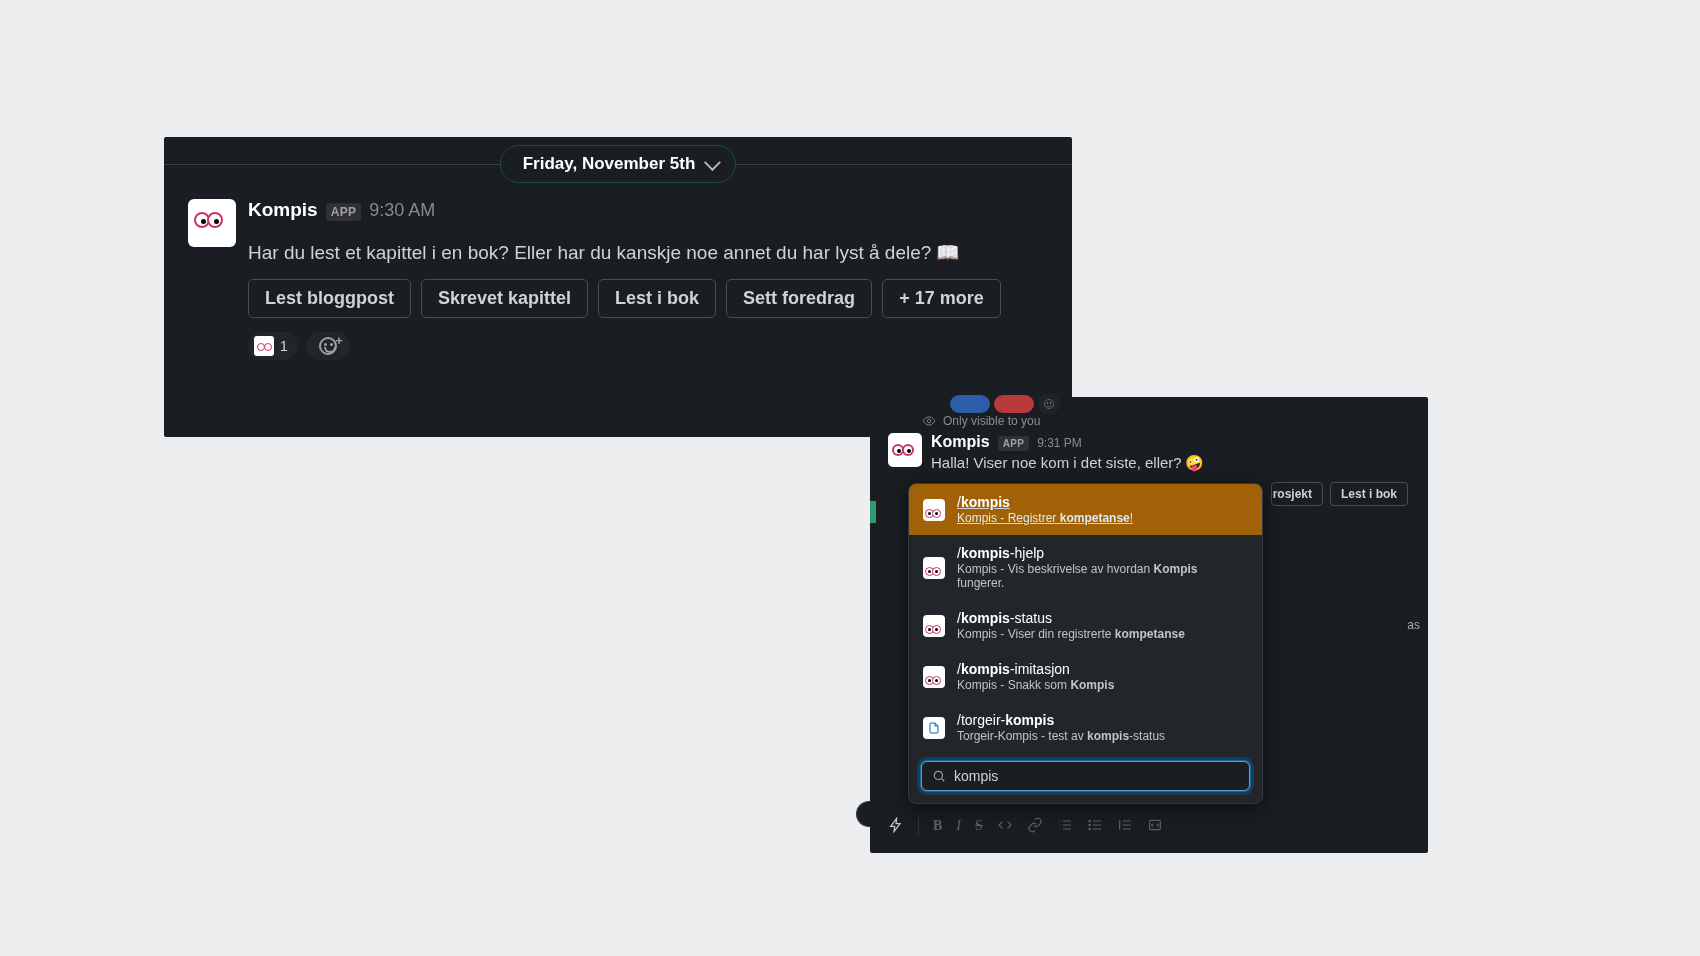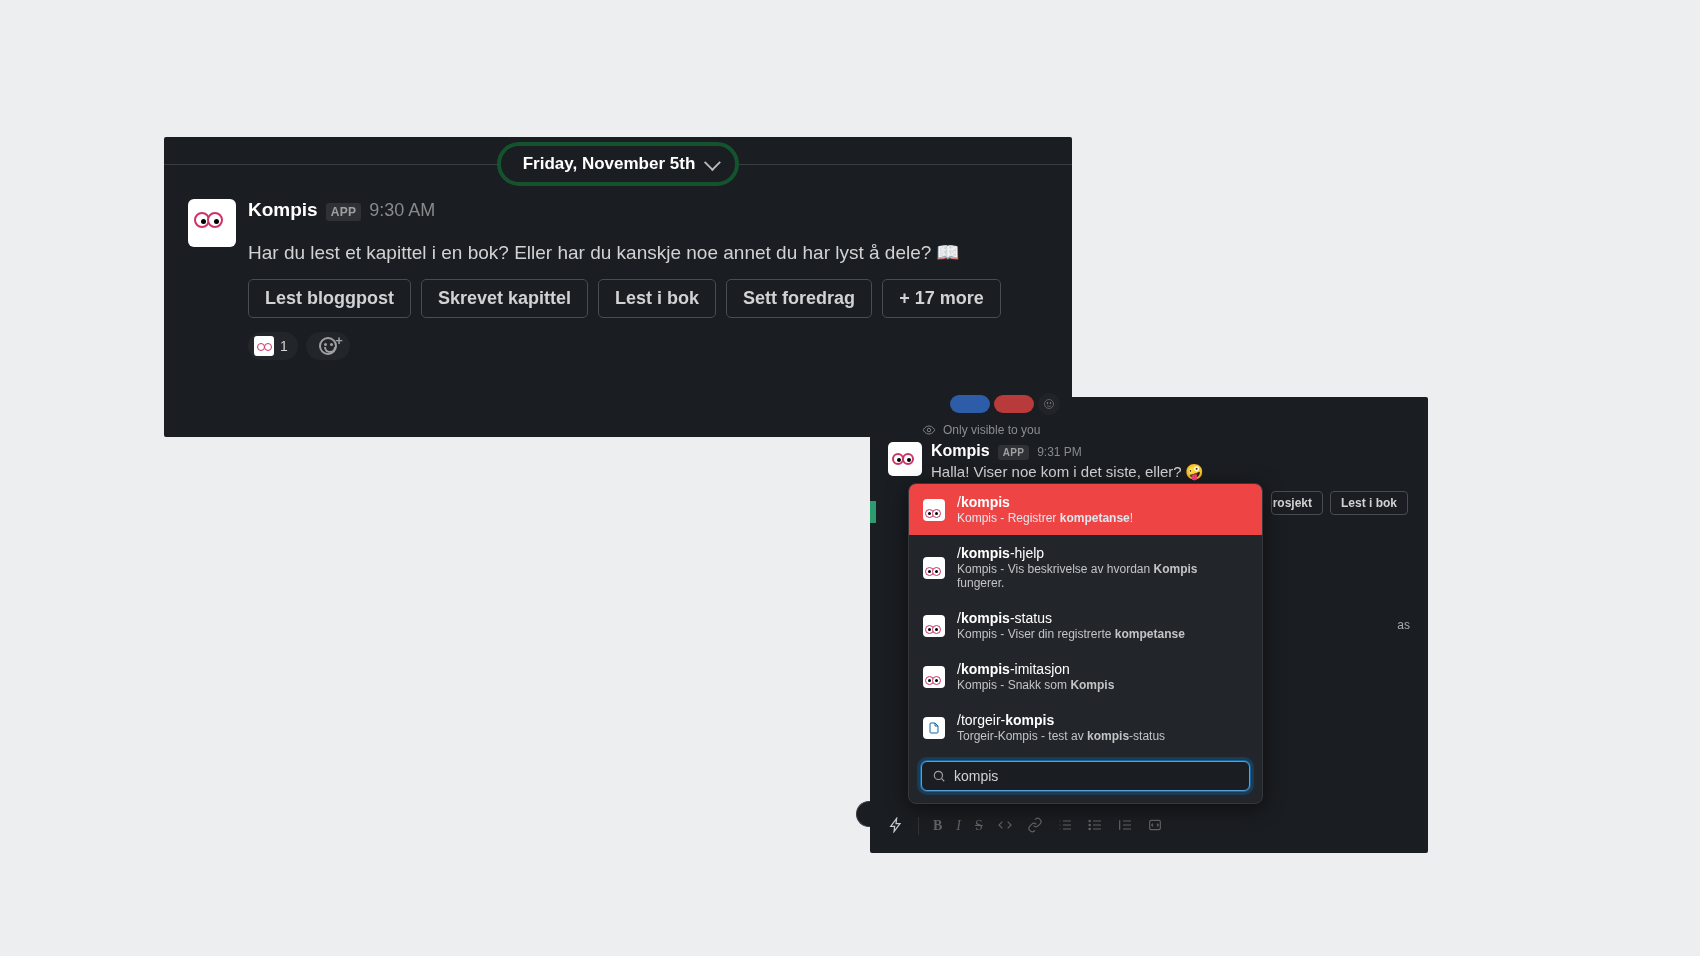--- a/index.html
+++ b/index.html
@@ -34,21 +34,21 @@
   .date-divider::before {
     content: "";
     position: absolute;
     left: 0; right: 0;
     top: 50%;
     border-top: 1px solid #3a3d41;
   }
   .date-pill {
     position: relative;
     background: #1a1d21;
-    border: 4px solid #14532d;
+    border: 1px solid #14532d;
     border-radius: 999px;
     padding: 8px 18px 8px 22px;
     display: flex;
     align-items: center;
     gap: 10px;
     font-size: 17px;
     font-weight: 700;
     color: #fff;
     cursor: pointer;
   }
@@ -183,21 +183,21 @@
   .top-react-pills{
     position:absolute;top:-4px;left:80px;display:flex;gap:4px;align-items:center;
   }
   .mini-pill{width:40px;height:18px;border-radius:10px;background:#2d5da8;}
   .mini-pill.red{background:#b83a3a;}
   .mini-circ{width:22px;height:22px;border-radius:50%;background:#202327;display:flex;align-items:center;justify-content:center;}
   .mini-circ svg{width:12px;height:12px;stroke:#999;fill:none;}
 
   .visibility-row{
     display:flex;align-items:center;gap:7px;
-    padding:26px 0 3px 52px;
+    padding:17px 0 3px 52px;
     font-size:12px;color:#8b8d8f;
   }
   .eye-icon{width:14px;height:14px;}
   .eye-icon circle,.eye-icon path{stroke:#8b8d8f;fill:none;stroke-width:1.5;}
 
   .msg2{display:flex;padding:2px 18px 0 18px;}
   .msg2 .sender-name{font-size:16px;}
   .msg2 .app-badge{font-size:10px;}
   .msg2 .msg-time{font-size:12px;}
   .msg2 .msg-text{font-size:15px;margin-top:1px;}
@@ -219,21 +219,21 @@
     background:#222529;
     border:1px solid #34373b;
     border-radius:8px;
     box-shadow:0 4px 20px rgba(0,0,0,0.5);
     overflow:hidden;
     z-index:5;
   }
   .ac-item{
     display:flex;align-items:center;padding:10px 14px;gap:12px;cursor:pointer;
   }
-  .ac-item.selected{background:#ef4444;}
+  .ac-item.selected{background:#a16207;text-decoration:underline;}
   .ac-texts{display:flex;flex-direction:column;gap:1px;}
   .ac-title{font-size:14px;color:#fff;}
   .ac-desc{font-size:12px;color:#c2c4c6;}
   .ac-item.selected .ac-desc{color:#dfe8f0;}
   .ac-title b, .ac-desc b{font-weight:800;}
 
   .ac-input-wrap{
     margin:8px 12px 12px 12px;
     border:1px solid #5aa0d8;
     border-radius:6px;
@@ -262,21 +262,21 @@
   .fmt-item.strike{text-decoration:line-through;}
   .fmt-svg{width:16px;height:16px;stroke:#606263;fill:none;stroke-width:1.8;}
 
   .peek{
     position:absolute;left:-14px;bottom:26px;width:14px;height:26px;
     border:1px solid #3a3d41;border-right:none;border-radius:13px 0 0 13px;
     background:#1a1d21;
   }
 
   .trail-text{
-    position:absolute;top:221px;right:18px;font-size:12px;color:#a9abad;
+    position:absolute;top:221px;right:8px;font-size:12px;color:#a9abad;
   }
 </style>
 </head>
 <body>
 
 <div class="panel1">
 
   <div class="date-divider">
     <div class="date-pill">
       <span>Friday, November 5th</span>

